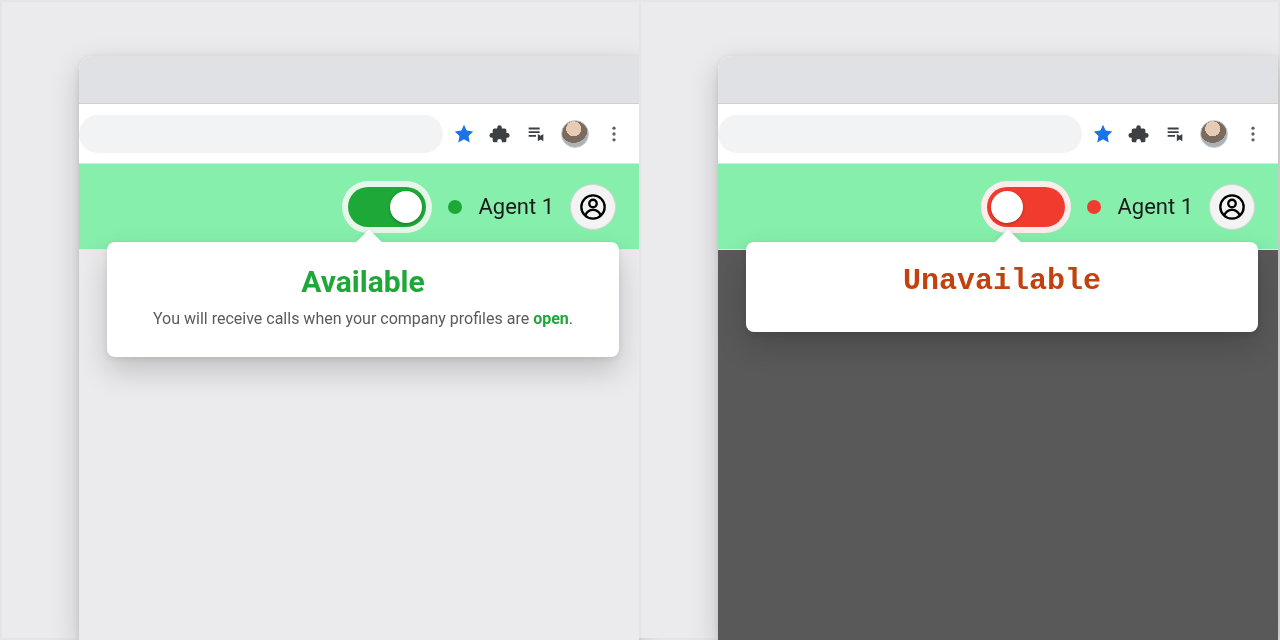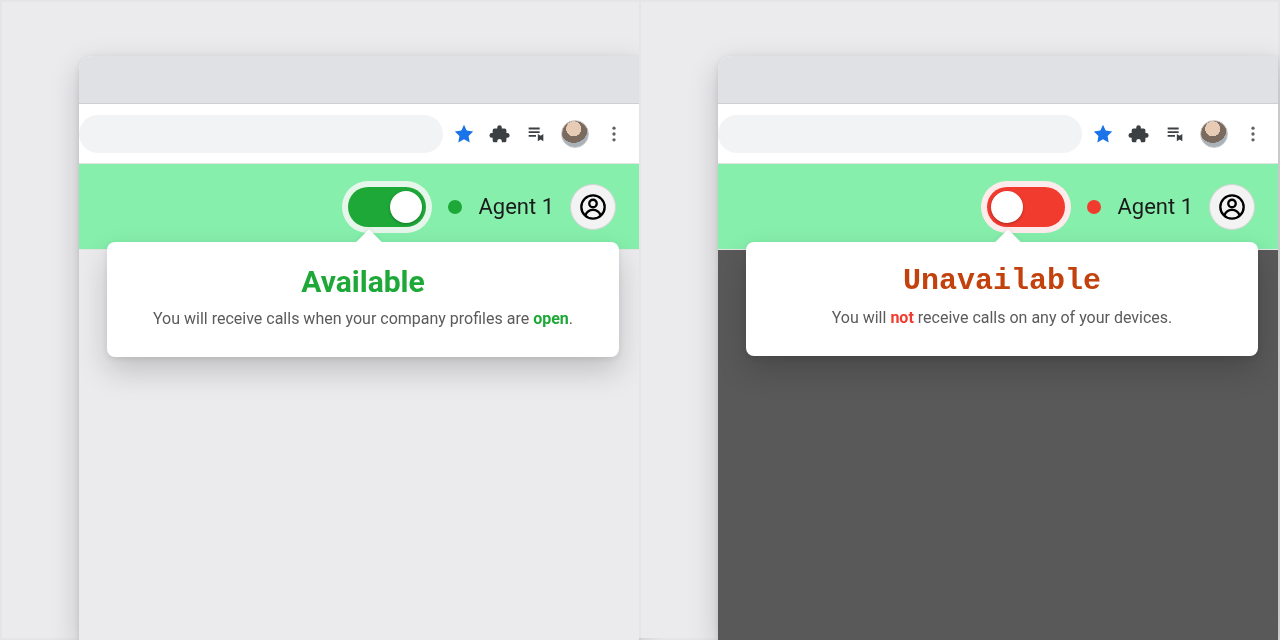--- a/index.html
+++ b/index.html
@@ -236,21 +236,18 @@
                 <circle cx="12" cy="9" r="3.2"></circle>
                 <path d="M5.5 19c1.3-3 4-4.5 6.5-4.5s5.2 1.5 6.5 4.5"></path>
               </svg>
           </span>
         </div>
 
         <div class="content dark"></div>
 
         <div class="popover">
           <h2 class="red">Unavailable</h2>
-          <p>
-            <span>You will </span><span class="em-red">not</span><span> receive calls on any of your devices.</span>
-          </p>
         </div>
       </div>
     </div>
 
   </div>
 </div>
 
 </body></html>

